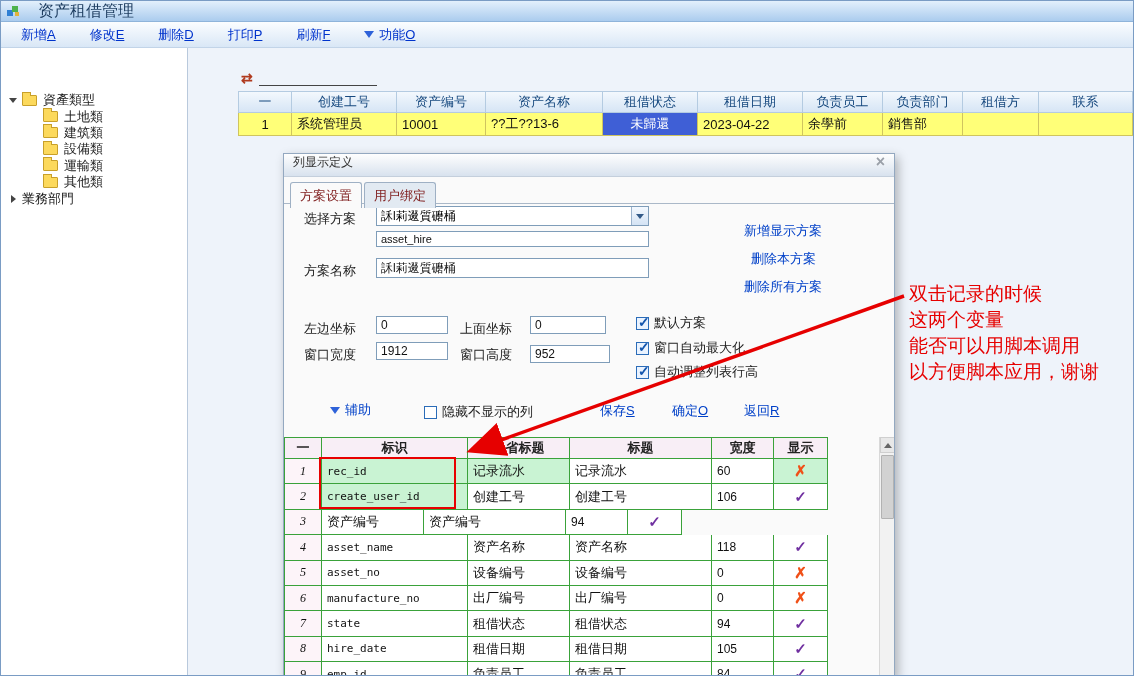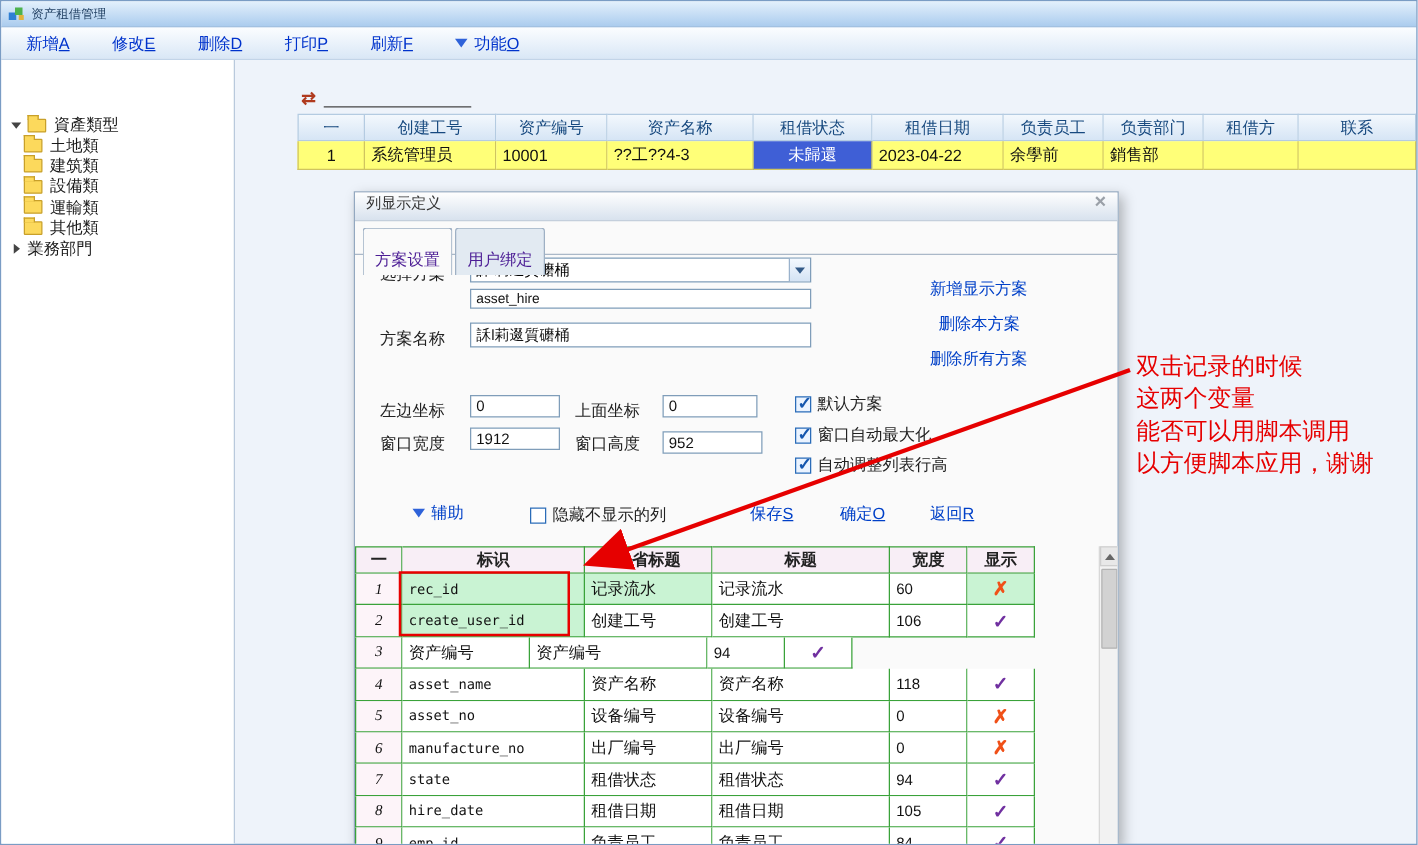--- a/index.html
+++ b/index.html
@@ -1,32 +1,32 @@
 <!DOCTYPE html>
 <html><head>
 <meta charset="utf-8">
 <style>
   *{margin:0;padding:0;box-sizing:border-box}
   html,body{width:1134px;height:676px}
   body{position:relative;font-family:"Liberation Sans",sans-serif;overflow:hidden;background:#eef3fa;border:1px solid #7a9cc4}
 
   
   .titlebar{position:absolute;left:0;top:0;right:0;height:21px;background:linear-gradient(#e3f0fc,#abccee);border-bottom:1px solid #8fb4da;display:flex;align-items:center;padding-left:5px}
-  .title-text{font-size:10px;color:#1c3b5e;margin-left:5px}
+  .title-text{font-size:16px;color:#1c3b5e;margin-left:18px}
 
   
   .toolbar{position:absolute;left:0;top:21px;right:0;height:26px;background:linear-gradient(#fbfdff,#d9e7f6);border-bottom:1px solid #c2d4e8;display:flex;align-items:center;padding-left:20px}
   .tb-item{color:#0033cc;font-size:13px;margin-right:34px;cursor:pointer;display:flex;align-items:center;white-space:nowrap}
   .key{text-decoration:underline}
   .dn-arrow{width:0;height:0;border-left:5px solid transparent;border-right:5px solid transparent;border-top:7px solid #2e62d9;margin-right:5px;display:inline-block}
 
   
   .tree{position:absolute;left:0;top:47px;width:187px;bottom:0;background:#fff;border-right:1px solid #b9c9dc;padding-top:44px;font-size:13px;color:#1a1a1a}
   .tree-row{height:16.4px;display:flex;align-items:center;cursor:pointer;white-space:nowrap}
-  .tree-child{padding-left:18px}
+  .tree-child{padding-left:42px}
   .tri-down{width:0;height:0;border-left:4px solid transparent;border-right:4px solid transparent;border-top:5px solid #444;margin:0 5px 0 8px}
   .tri-right{width:0;height:0;border-top:4px solid transparent;border-bottom:4px solid transparent;border-left:5px solid #444;margin:0 6px 0 10px}
   .folder{width:15px;height:11px;background:#fcd95c;border:1px solid #c8a02a;border-radius:1px;position:relative;margin-right:6px;flex:none}
   .folder::before{content:"";position:absolute;left:-1px;top:-4px;width:7px;height:3px;background:#fcd95c;border:1px solid #c8a02a;border-bottom:none}
 
   
   .mini{position:absolute;left:240px;top:69px;display:flex;align-items:flex-end}
   .mini-ic{font-size:14px;color:#b03a1e;line-height:16px;margin-right:6px;font-weight:bold}
   .mini-line{width:118px;border-bottom:1px solid #444;height:15px}
 
@@ -39,21 +39,21 @@
   .mg-r{display:flex;height:23px}
   .mg-c{background:#ffff78;border-right:1px solid #cfc45f;border-bottom:1px solid #cfc45f;font-size:13px;color:#111;display:flex;align-items:center;padding:0 5px;white-space:nowrap;overflow:hidden}
   .mg-c:first-child{border-left:1px solid #cfc45f;justify-content:center;padding:0}
   .mg-state{background:#3f5fd6;color:#fff;justify-content:center}
 
   
   .dlg{position:absolute;left:282px;top:152px;width:612px;height:524px;background:#fafafa;border:1px solid #93a8c0;box-shadow:3px 4px 10px rgba(0,0,0,.28);overflow:hidden;z-index:10}
   .dlg-tb{height:23px;background:linear-gradient(#fefefe,#d8e2ee);border-bottom:1px solid #c4cfdc;display:flex;padding:0 9px;font-size:12px;color:#333}
   .dlg-close{margin-left:auto;color:#9aa0a8;font-size:16px;font-weight:bold;cursor:pointer;line-height:1}
   .tabs{position:absolute;left:6px;top:28px;display:flex;font-size:13px;z-index:2}
-  .tab{padding:16px 9px 3px;border:1px solid #9eb0c4;border-bottom:none;border-radius:3px 3px 0 0;background:#e2eaf2;color:#4c1d95;margin-right:2px;cursor:pointer}
+  .tab{padding:4px 9px 3px;border:1px solid #9eb0c4;border-bottom:none;border-radius:3px 3px 0 0;background:#e2eaf2;color:#7f1d1d;margin-right:2px;cursor:pointer}
   .tab.active{background:#fafafa}
   .tabline{position:absolute;left:0;top:49px;right:0;border-top:1px solid #aab8c8}
 
   .lbl{position:absolute;font-size:13px;color:#222;white-space:nowrap}
   .inp{position:absolute;border:1px solid #7f9db9;background:#fff;font-size:12px;padding:1px 4px;font-family:"Liberation Sans",sans-serif;color:#111}
   .combo{position:absolute;left:92px;top:52px;width:273px;height:20px;border:1px solid #7f9db9;background:#fff;display:flex;align-items:center;font-size:12px}
   .combo-text{flex:1;padding:0 4px;white-space:nowrap;overflow:hidden}
   .combo-btn{width:17px;height:18px;background:linear-gradient(#f4f9ff,#d4e3f4);border-left:1px solid #9ab2cc;display:flex;align-items:center;justify-content:center;cursor:pointer}
   .combo-btn::after{content:"";width:0;height:0;border-left:4px solid transparent;border-right:4px solid transparent;border-top:5px solid #335a88}
   .link{position:absolute;color:#0040c8;font-size:13px;cursor:pointer;white-space:nowrap}
@@ -181,21 +181,21 @@
     <div class="mg-hc w5">租借日期</div>
     <div class="mg-hc w6">负责员工</div>
     <div class="mg-hc w7">负责部门</div>
     <div class="mg-hc w8">租借方</div>
     <div class="mg-hc w9">联系</div>
   </div>
   <div class="mg-r">
     <div class="mg-c w0">1</div>
     <div class="mg-c w1">系统管理员</div>
     <div class="mg-c w2">10001</div>
-    <div class="mg-c w3">??工??4-3</div>
+    <div class="mg-c w3">??工??13-6</div>
     <div class="mg-c w4 mg-state">未歸還</div>
     <div class="mg-c w5">2023-04-22</div>
     <div class="mg-c w6">余學前</div>
     <div class="mg-c w7">銷售部</div>
     <div class="mg-c w8"></div>
     <div class="mg-c w9"></div>
   </div>
 </div>
 
 <div class="dlg">

